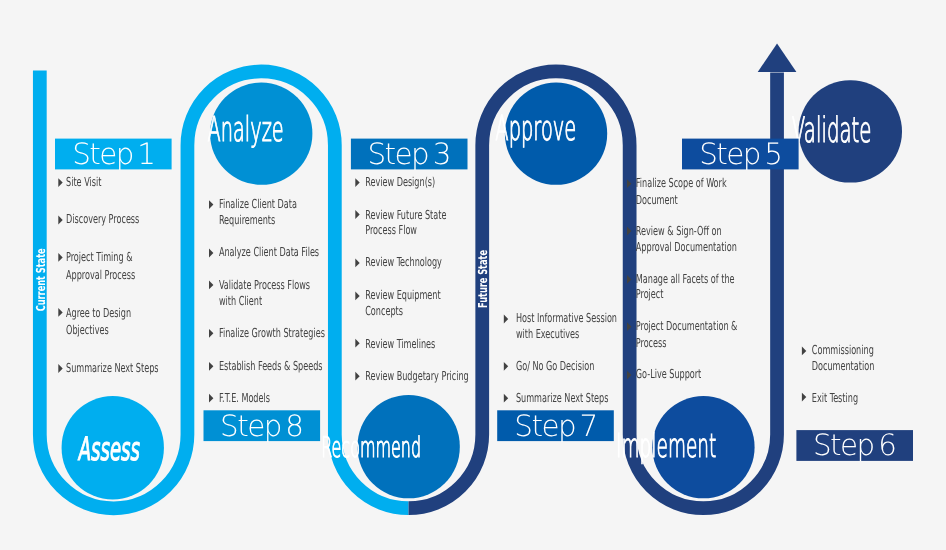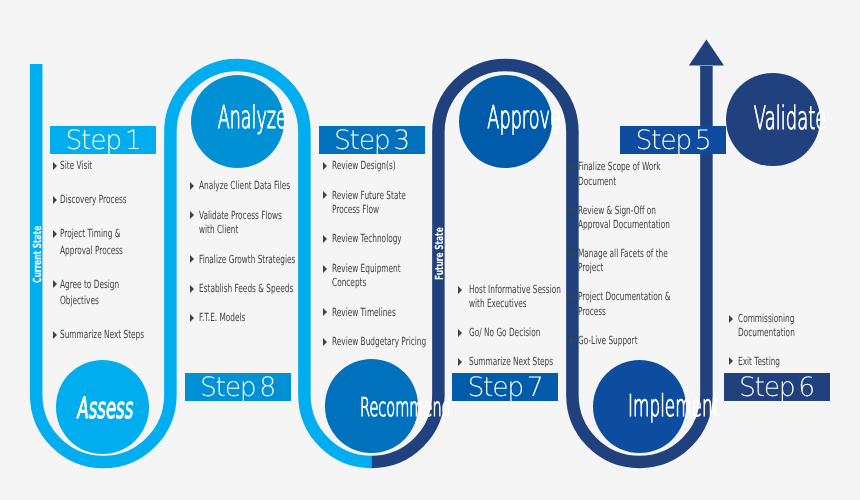--- a/index.html
+++ b/index.html
@@ -2,21 +2,21 @@
 <html><head>
 <meta charset="utf-8">
 <title>Process Roadmap</title>
 <style>
   html,body{margin:0;padding:0;}
   *{-webkit-font-smoothing:antialiased;text-rendering:geometricPrecision;}
   body{width:860px;height:500px;background:#f5f5f5;overflow:hidden;
        font-family:"DejaVu Sans Condensed","DejaVu Sans",sans-serif;}
   #stage{position:relative;width:860px;height:500px;}
   #track{position:absolute;left:0;top:0;width:860px;height:500px;}
-  .node{position:absolute;border-radius:50%;display:flex;align-items:center;justify-content:flex-start;}
+  .node{position:absolute;border-radius:50%;display:flex;align-items:center;justify-content:flex-end;}
   .node span{color:#fff;letter-spacing:0px;white-space:nowrap;
              display:inline-block;transform:scaleX(0.565) translateY(var(--dy,0px));font-weight:100;-webkit-text-stroke:1.0px #fff;paint-order:stroke fill;
              font-family:"DejaVu Sans",sans-serif;line-height:1.17;}
   .stepbox{position:absolute;display:flex;align-items:center;justify-content:center;}
   .stepbox span{color:#fff;font-size:26.7px;white-space:nowrap;font-weight:100;
                 font-family:"DejaVu Sans",sans-serif;display:inline-block;
                 letter-spacing:-1.4px;word-spacing:-3px;text-align:center;}
   .bullets{position:absolute;}
   .bullets{--lh:14.4px;--gap:15.0px;}
   .bullet{position:relative;display:flex;align-items:flex-start;margin-bottom:var(--gap);}
@@ -73,21 +73,21 @@
   </div>
   <div class="stepbox" style="left:318.5px;top:126px;width:106px;height:28px;background:#0071BC;">
     <span>Step 3</span>
   </div>
   <div class="stepbox" style="left:452px;top:373px;width:106px;height:28px;background:#005BAB;">
     <span>Step 7</span>
   </div>
   <div class="stepbox" style="left:620px;top:126px;width:106px;height:28px;background:#0D4C9E;">
     <span>Step 5</span>
   </div>
-  <div class="stepbox" style="left:723.5px;top:373px;width:106px;height:28px;background:#20407E;">
+  <div class="stepbox" style="left:723.5px;top:391px;width:106px;height:28px;background:#20407E;">
     <span>Step 6</span>
   </div>
 
   <div class="bullets" style="left:52.8px;--tw:7.0px;top:158.3px;width:110px;--lh:16.6px;--gap:17.3px;">
     <div class="bullet">
         <span class="tri"></span>
         <span class="btxt">Site Visit</span>
       </div>
     <div class="bullet">
         <span class="tri"></span>
@@ -105,20 +105,25 @@
       </div>
     <div class="bullet">
         <span class="tri"></span>
         <span class="btxt">Summarize Next Steps</span>
       </div>
   </div>
 
   <div class="bullets" style="left:190.0px;--tw:9.2px;top:179.4px;width:112px;">
     <div class="bullet">
         <span class="tri"></span>
+        <span class="btxt">Finalize Client Data
+Requirements</span>
+      </div>
+    <div class="bullet">
+        <span class="tri"></span>
         <span class="btxt">Analyze Client Data Files</span>
       </div>
     <div class="bullet">
         <span class="tri"></span>
         <span class="btxt">Validate Process Flows
 with Client</span>
       </div>
     <div class="bullet">
         <span class="tri"></span>
         <span class="btxt">Finalize Growth Strategies</span>

